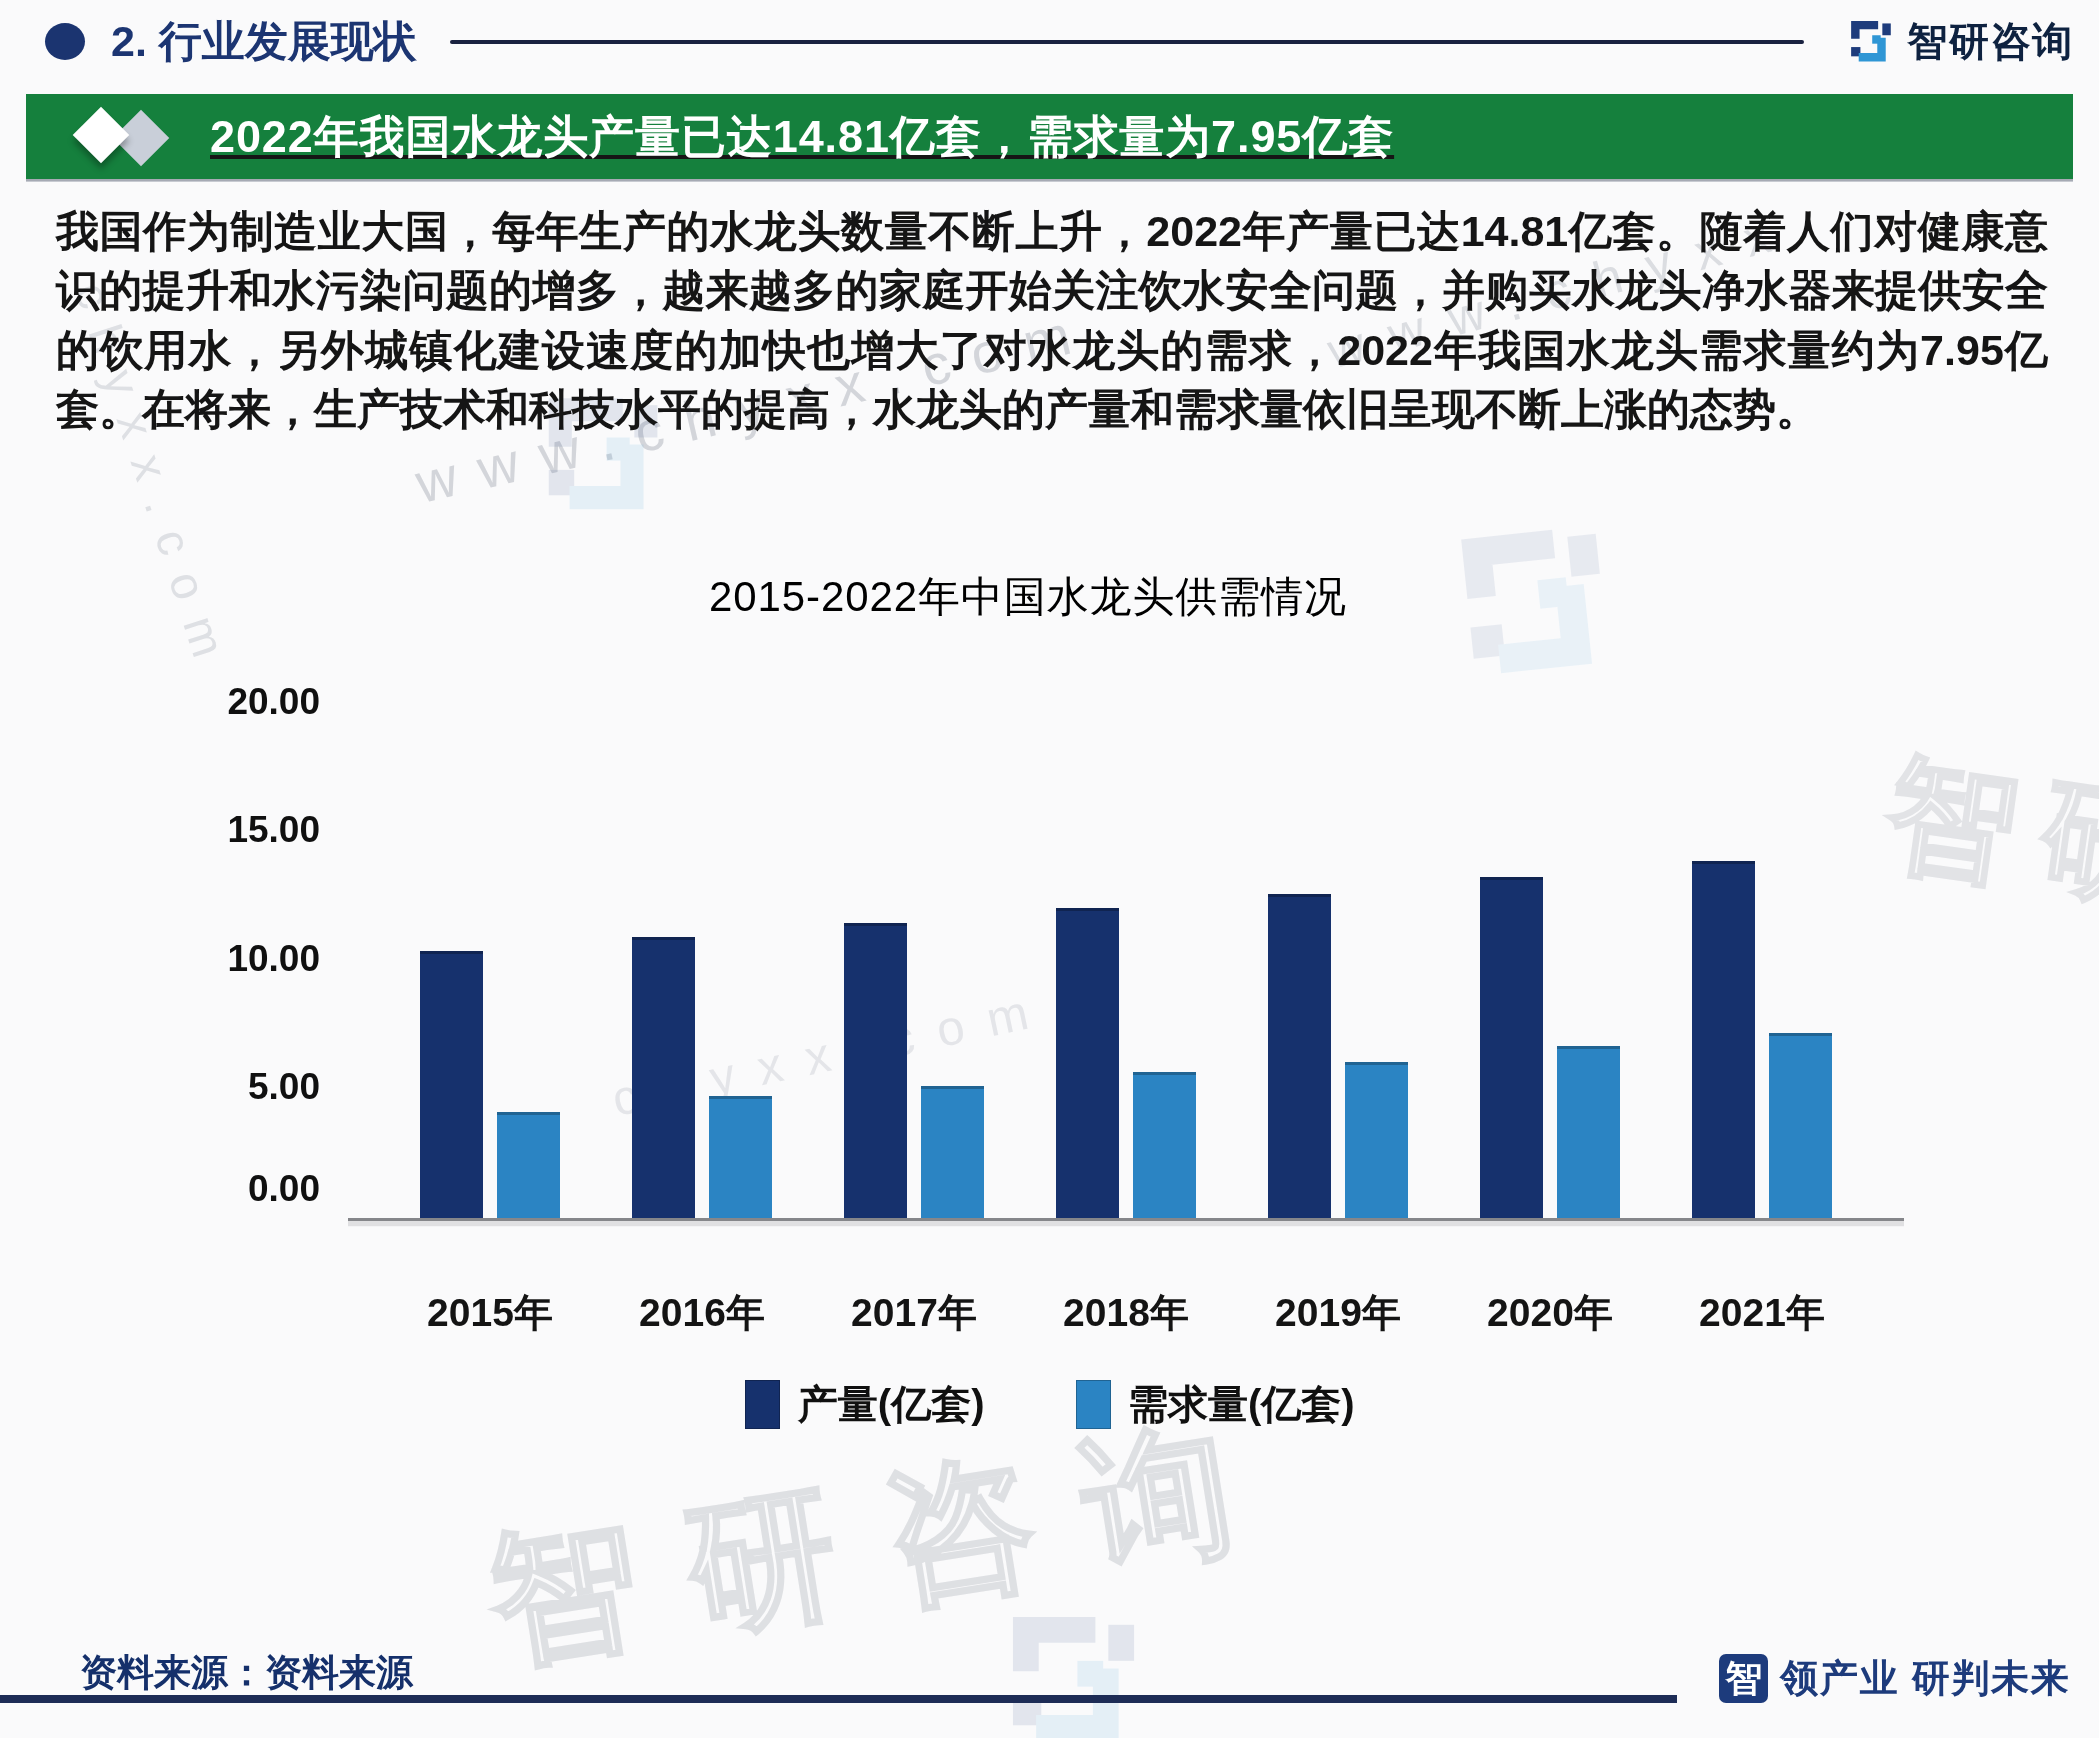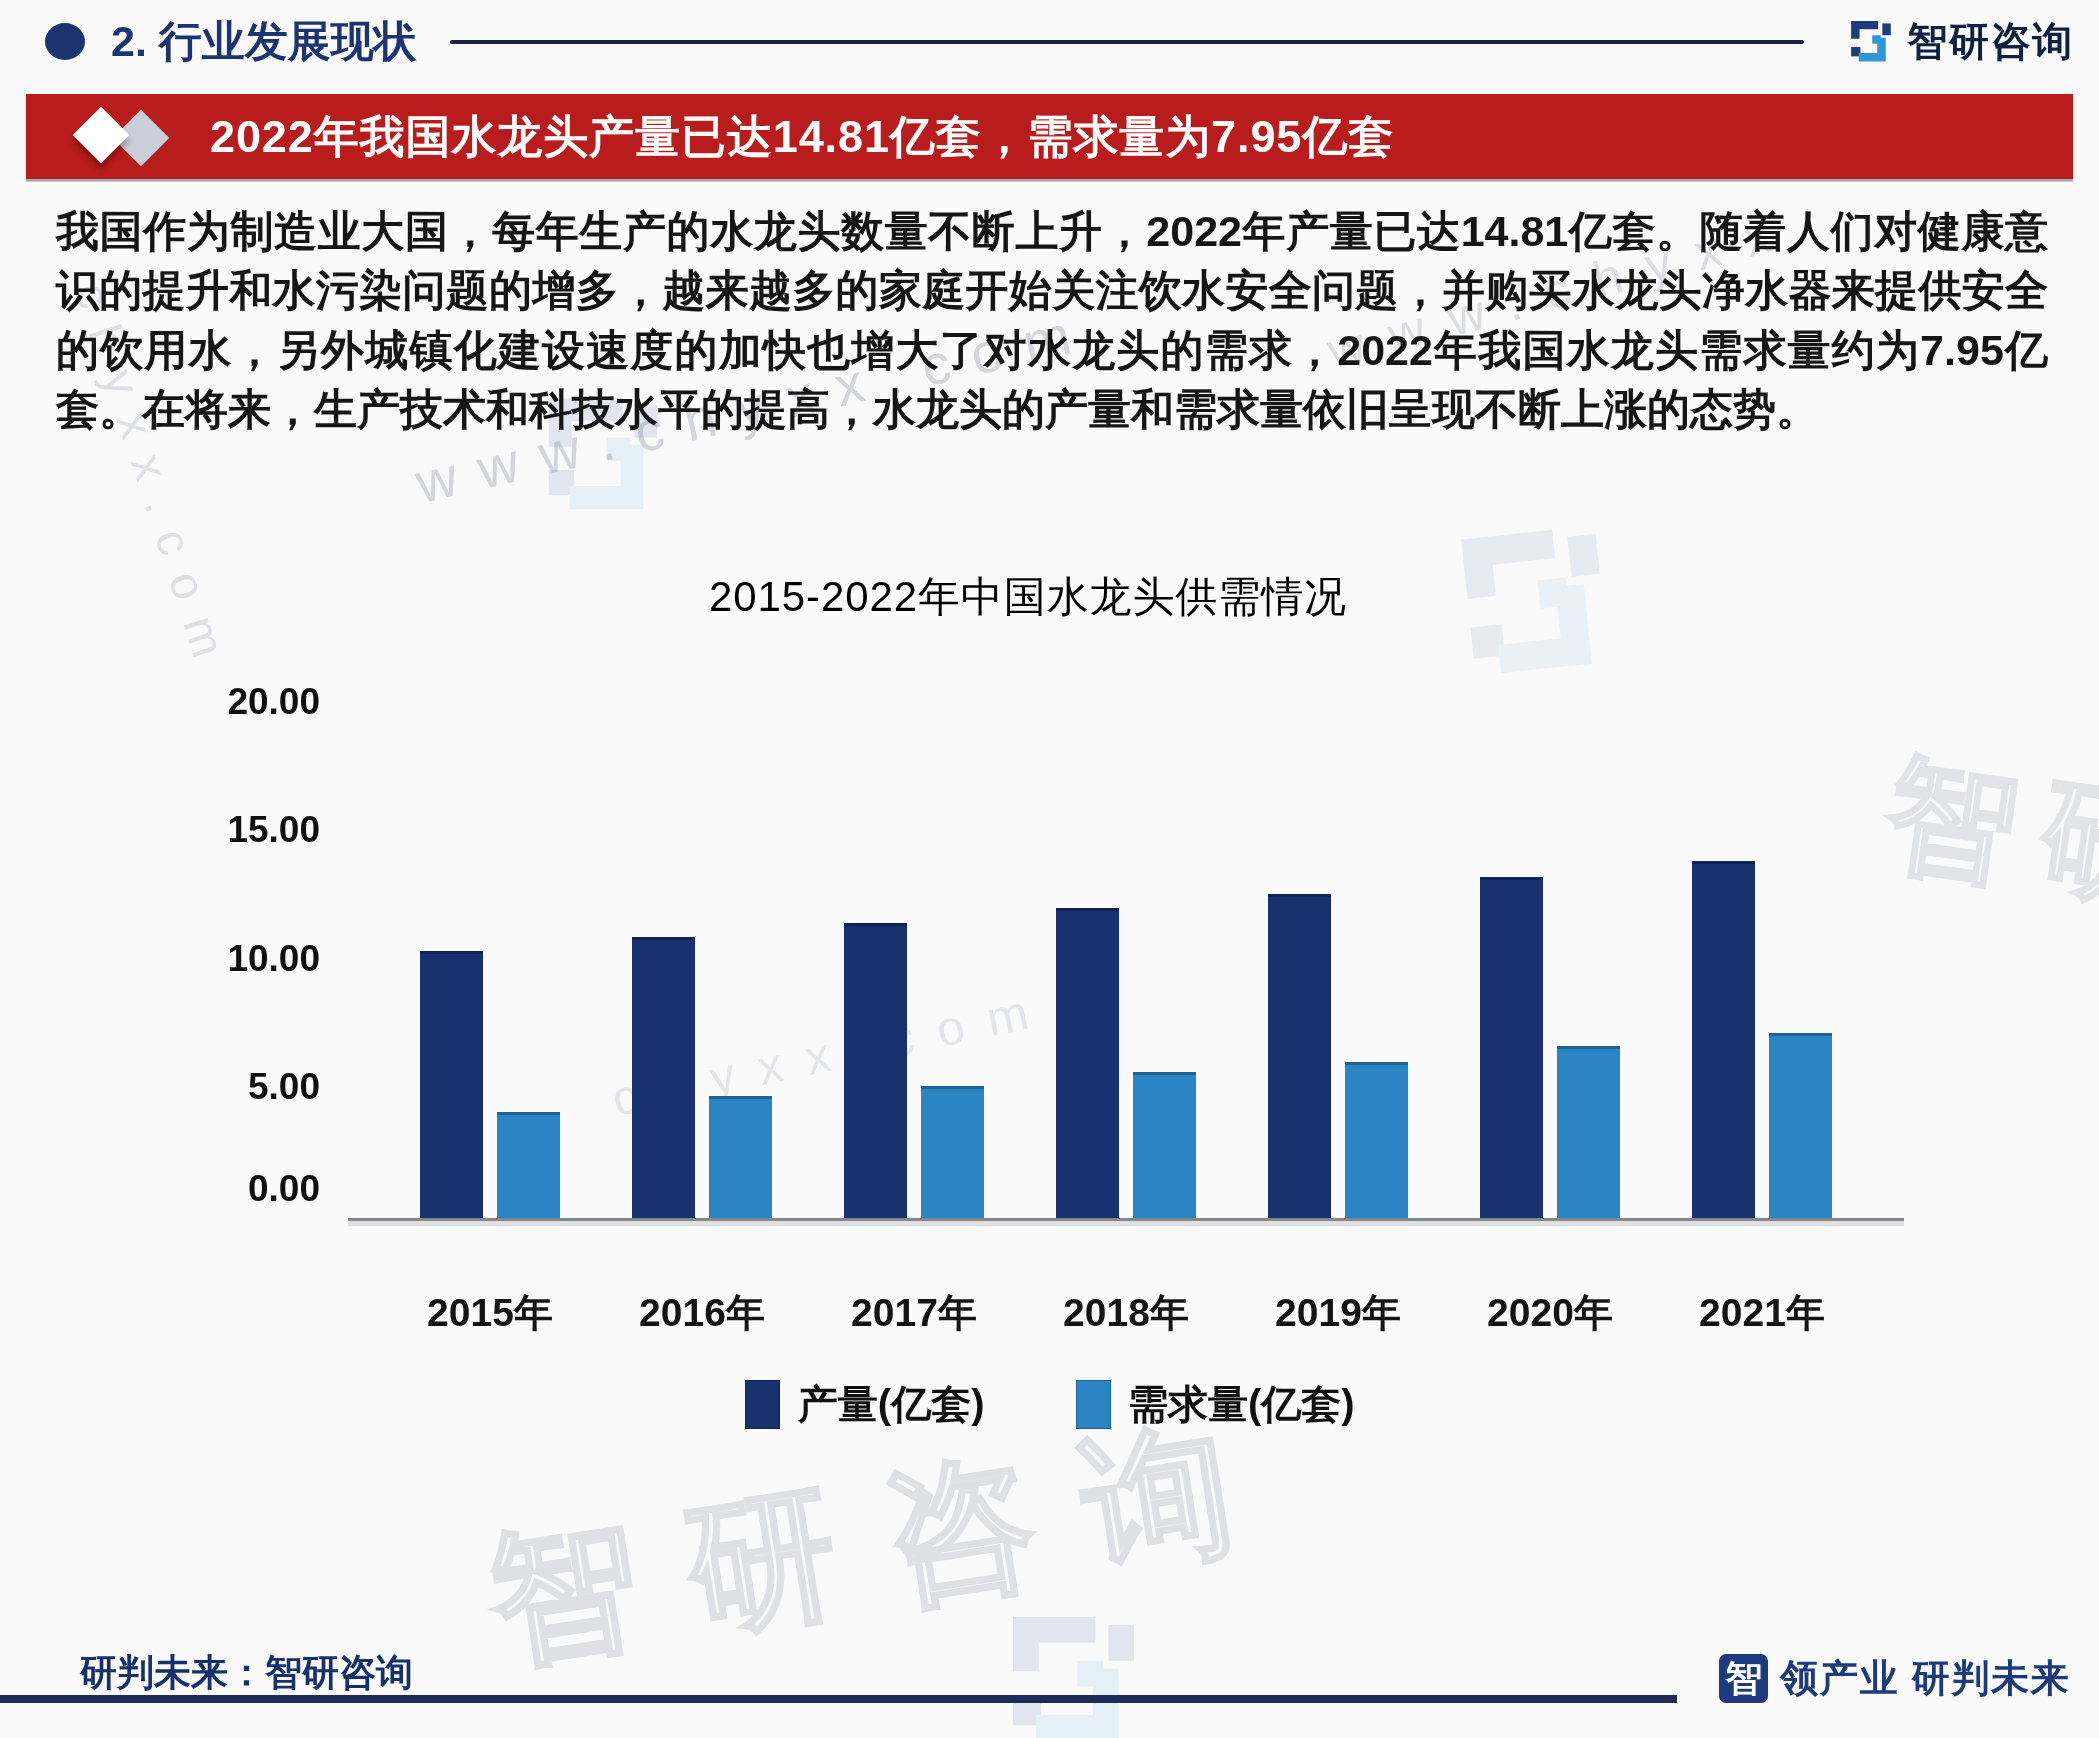--- a/index.html
+++ b/index.html
@@ -10,22 +10,22 @@
     color:#161616;
   }
   
   .header{position:absolute;top:10.4px;left:45px;right:26px;height:63px;display:flex;align-items:center;}
   .bullet{width:40px;height:37px;border-radius:50%;background:#1b3470;flex:0 0 auto;}
   .section-title{font-size:43px;font-weight:700;color:#1c3572;margin-left:26px;white-space:nowrap;}
   .header-line{flex:1;height:4.3px;background:#1a2240;margin:0 37px 0 33px;border-radius:2.6px;}
   .brand{display:flex;align-items:center;gap:12px;flex:0 0 auto;}
   .brand-name{font-size:40px;font-weight:700;color:#0e2240;letter-spacing:1.7px;white-space:nowrap;}
   
-  .banner{position:absolute;top:94px;left:26px;width:2047px;height:85px;background:#b91c1c;
-    display:flex;align-items:center;box-shadow:0 2.6px 0 rgba(10,20,50,.35);}
+  .banner{position:absolute;top:94px;left:26px;width:2047px;height:85px;background:#15803d;
+    display:flex;align-items:center;box-shadow:0 2.6px 0 rgba(10,20,50,.35);text-decoration:underline;}
   .diamonds{position:relative;width:115px;height:85px;flex:0 0 auto;margin-left:45px;}
   .d{position:absolute;width:40px;height:40px;transform:rotate(45deg);}
   .d.back{left:50px;top:24px;background:#c9cfd9;}
   .d.front{left:10.4px;top:21px;background:#ffffff;box-shadow:4.3px 4.3px 6px rgba(0,0,0,.3);}
   .banner-title{color:#ffffff;font-size:45px;font-weight:700;letter-spacing:0.9px;margin-left:24px;white-space:nowrap;}
   
   .paragraph{position:absolute;top:202px;left:56px;width:1992px;
     font-size:43px;line-height:1.38;font-weight:600;color:#151515;text-align:justify;}
   
   .chart-title{position:absolute;top:569px;left:0;width:2056px;text-align:center;
@@ -170,21 +170,21 @@
       <div class="legend-item">
         <span class="swatch" style="background: rgb(22, 49, 109);"></span>
         <span class="legend-label">产量(亿套)</span>
       </div>
       <div class="legend-item">
         <span class="swatch" style="background: rgb(43, 132, 195);"></span>
         <span class="legend-label">需求量(亿套)</span>
       </div>
     </div>
 
-  <div class="source">研判未来：智研咨询</div>
+  <div class="source">资料来源：资料来源</div>
   <div class="footline"></div>
   <div class="slogan">
     <span class="seal">智</span>
     <span class="slogan-text">领产业 研判未来</span>
   </div>
 
 </div>
 
 
 </body></html>

